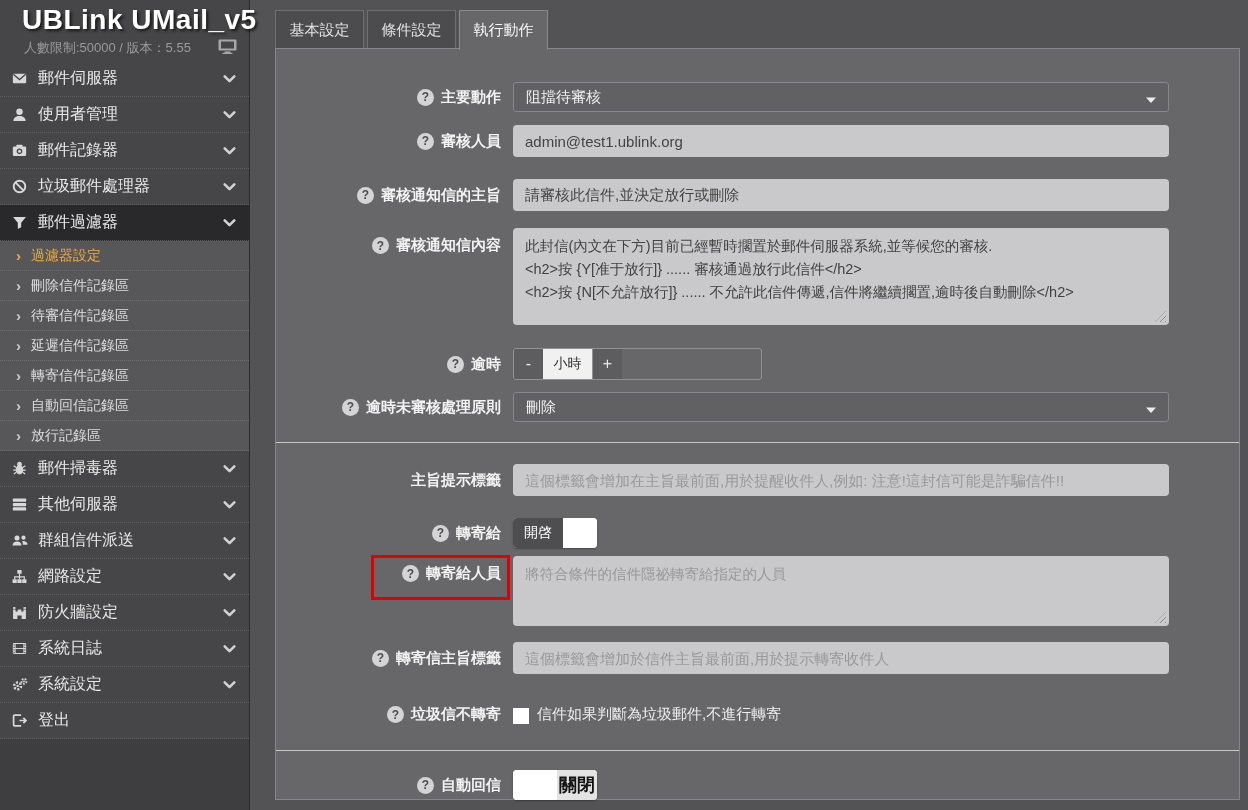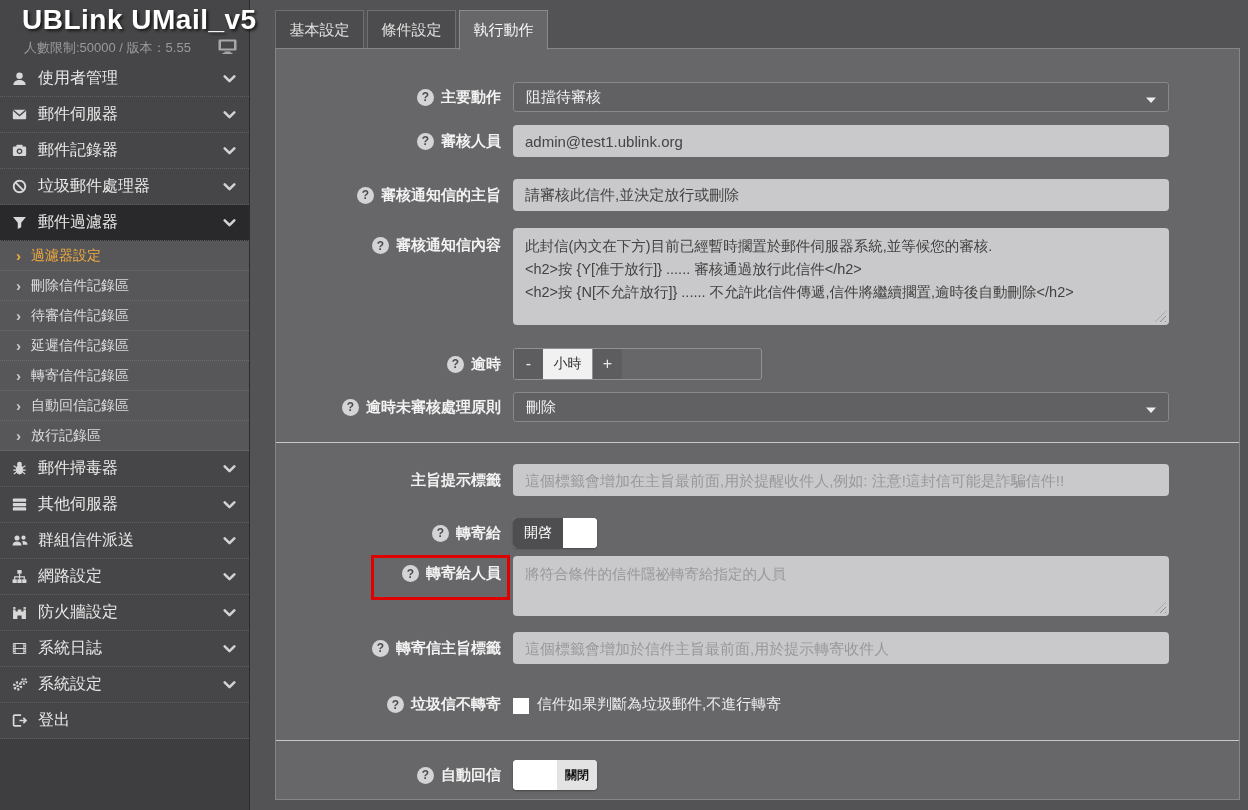--- a/index.html
+++ b/index.html
@@ -77,21 +77,21 @@
              border-right:1px solid #919194; }
 
   .hr { height:1px; background:#d9d9d9; opacity:.85; }
 
   .toggle { width:84px; height:30px; border-radius:4px; overflow:hidden; display:flex;
             background:#fff; box-shadow:0 1px 2px rgba(0,0,0,.3); cursor:pointer; }
   .tg-dark { flex:1; background:#4e4e51; color:#fff; font-size:14px;
              display:flex; align-items:center; justify-content:center; }
   .tg-knob { width:34px; background:#ffffff; }
   .toggle.off .tg-knob { width:44px; }
-  .tg-light { flex:1; background:#e3e3e3; color:#141414; font-size:12px; font-weight:bold;
+  .tg-light { flex:1; background:#e3e3e3; color:#141414; font-size:18px; font-weight:bold;
               display:flex; align-items:center; justify-content:center; }
 
   .chk-row { display:flex; align-items:flex-end; color:#ededed; font-size:15px; }
   .chk { appearance:none; -webkit-appearance:none; width:16px; height:16px;
          background:#fff; border:none; margin-right:8px; cursor:pointer; }
 
   .annot { position:absolute; left:371px; top:555px; width:139px; height:45px;
            border:3px solid #e10000; z-index:9; pointer-events:none; }
 
   
@@ -118,39 +118,39 @@
               <rect x="4.5" y="13.8" width="10" height="1.2"></rect>
             </svg>
         </span>
       </div>
     </div>
 
     <div class="nav">
       <div class="nav-item">
         <span class="nico">
             <svg width="15" height="15" viewBox="0 0 14 14" fill="#d8d8d8">
+              <rect x="0.8" y="2.5" width="12.4" height="9" rx="1"></rect>
+              <path d="M1.2 3l5.8 5 5.8-5" fill="none" stroke="#464648" stroke-width="1.2"></path>
+            </svg>
+          </span>
+        <span>郵件伺服器</span>
+        <span class="chev">
+            <svg width="15" height="12" viewBox="0 0 14 11" fill="none" stroke="#d2d2d2" stroke-width="2.4" stroke-linecap="round" stroke-linejoin="round">
+              <path d="M2.5 3l4.5 4.5L11.5 3"></path>
+            </svg>
+          </span>
+      </div>
+      <div class="nav-item">
+        <span class="nico">
+            <svg width="15" height="15" viewBox="0 0 14 14" fill="#d8d8d8">
               <circle cx="7" cy="4.4" r="3"></circle>
               <path d="M1.3 13c0-3 2.6-4.6 5.7-4.6S12.7 10 12.7 13z"></path>
             </svg>
           </span>
         <span>使用者管理</span>
-        <span class="chev">
-            <svg width="15" height="12" viewBox="0 0 14 11" fill="none" stroke="#d2d2d2" stroke-width="2.4" stroke-linecap="round" stroke-linejoin="round">
-              <path d="M2.5 3l4.5 4.5L11.5 3"></path>
-            </svg>
-          </span>
-      </div>
-      <div class="nav-item">
-        <span class="nico">
-            <svg width="15" height="15" viewBox="0 0 14 14" fill="#d8d8d8">
-              <rect x="0.8" y="2.5" width="12.4" height="9" rx="1"></rect>
-              <path d="M1.2 3l5.8 5 5.8-5" fill="none" stroke="#464648" stroke-width="1.2"></path>
-            </svg>
-          </span>
-        <span>郵件伺服器</span>
         <span class="chev">
             <svg width="15" height="12" viewBox="0 0 14 11" fill="none" stroke="#d2d2d2" stroke-width="2.4" stroke-linecap="round" stroke-linejoin="round">
               <path d="M2.5 3l4.5 4.5L11.5 3"></path>
             </svg>
           </span>
       </div>
       <div class="nav-item">
         <span class="nico">
             <svg width="15" height="15" viewBox="0 0 14 14" fill="#d8d8d8">
               <rect x="4.2" y="1.6" width="5.6" height="2.4" rx="0.6"></rect>
@@ -464,21 +464,21 @@
             </div>
           </div>
         </div>
 
         <div class="row top mb16">
           <div class="lbl">
             <span class="help">?</span>
             <span>轉寄給人員</span>
           </div>
           <div class="ctl ta-wrap">
-            <textarea class="ta" style="height: 60px;" placeholder="將符合條件的信件隱祕轉寄給指定的人員"></textarea>
+            <textarea class="ta" style="height: 70px;" placeholder="將符合條件的信件隱祕轉寄給指定的人員"></textarea>
             <span class="grip"></span>
           </div>
         </div>
 
         <div class="row mb31">
           <div class="lbl">
             <span class="help">?</span>
             <span>轉寄信主旨標籤</span>
           </div>
           <div class="ctl">

